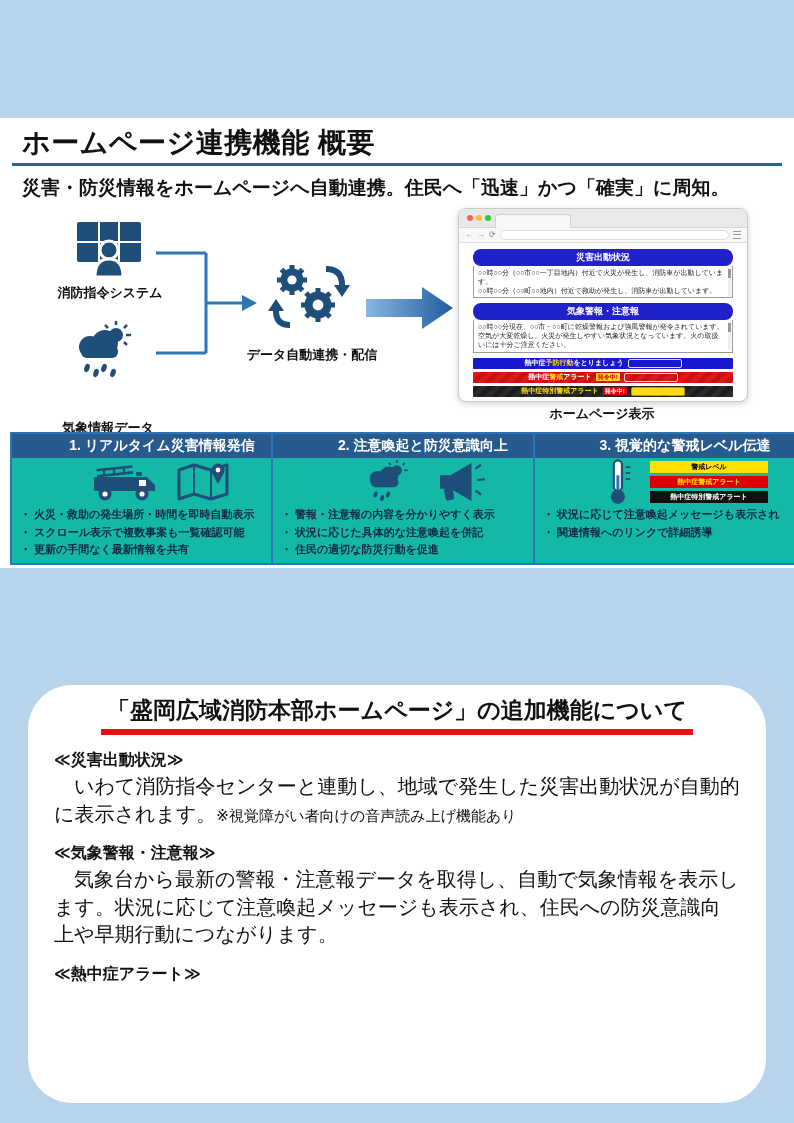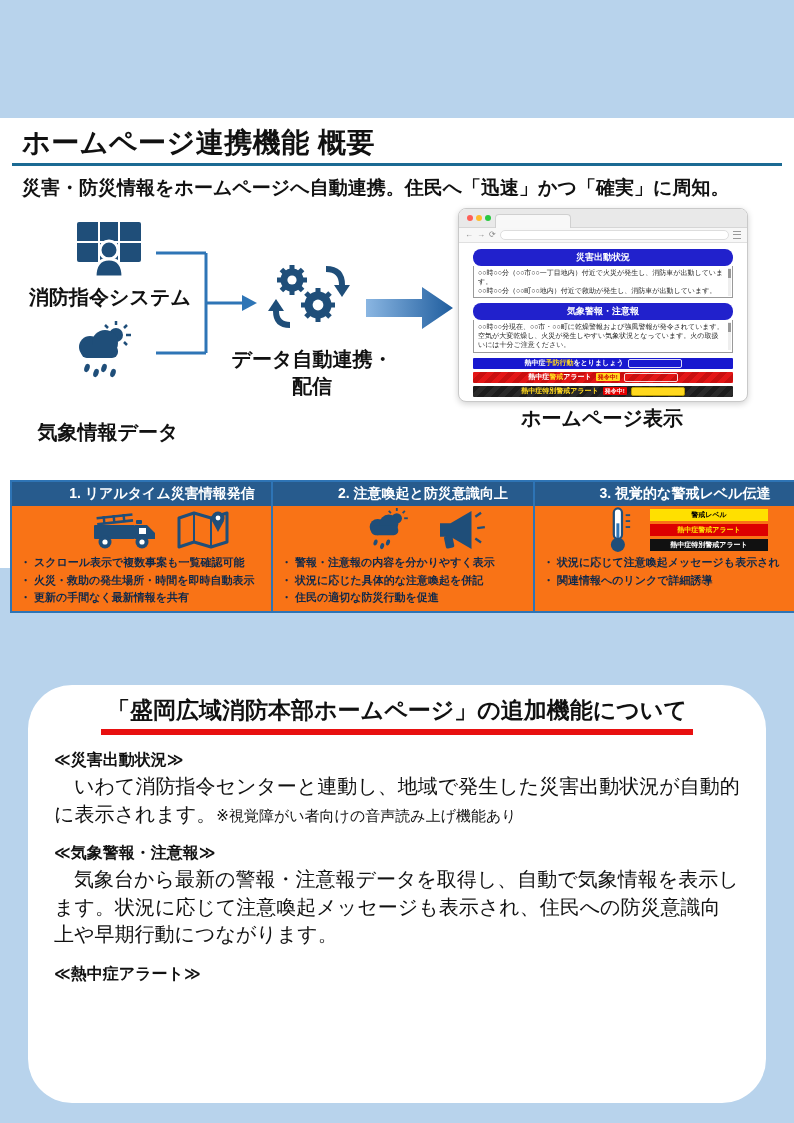--- a/index.html
+++ b/index.html
@@ -6,21 +6,21 @@
   body{background:#b8d3ec;font-family:"Liberation Sans","DejaVu Sans",sans-serif;}
   #page{position:relative;width:794px;height:1123px;margin:0 auto;background:#b8d3ec;overflow:hidden;}
 
   
   .white-top{position:absolute;left:0;top:118px;width:794px;height:450px;background:#ffffff;}
   .main-title{position:absolute;left:22px;top:6px;font-size:28px;font-weight:bold;color:#111;letter-spacing:.5px;}
   .title-rule{position:absolute;left:12px;top:45px;width:770px;height:3px;background:#1b6a93;}
   .subtitle{position:absolute;left:22px;top:57px;font-size:19px;font-weight:bold;color:#111;}
 
   
-  .dlabel{position:absolute;font-size:20px;font-weight:bold;color:#111;text-align:center;}
+  .dlabel{position:absolute;font-size:13px;font-weight:bold;color:#111;text-align:center;}
   .icon-abs{position:absolute;}
   .navy{fill:#1f4e79;}
   .conn{stroke:#2e75b6;stroke-width:3;fill:none;}
 
   
   .browser{position:absolute;left:458px;top:90px;width:288px;height:192px;background:#fff;border:1px solid #c9c9c9;border-radius:8px;box-shadow:0 2px 6px rgba(0,0,0,.18);overflow:hidden;}
   .chrome-top{height:18px;background:#e9e9e9;position:relative;border-bottom:1px solid #d6d6d6;}
   .dot{position:absolute;top:6px;width:6px;height:6px;border-radius:50%;}
   .tab{position:absolute;left:36px;top:5px;width:74px;height:13px;background:#f8f8f8;border:1px solid #d0d0d0;border-bottom:none;border-radius:4px 4px 0 0;}
   .urlrow{height:14px;background:#f7f7f7;border-bottom:1px solid #e0e0e0;display:flex;align-items:center;padding:0 6px;gap:4px;}
@@ -40,21 +40,21 @@
   .b-red{background:repeating-linear-gradient(135deg,#e31616 0 5px,#c90f0f 5px 10px);color:#fff;}
   .b-black{background:repeating-linear-gradient(135deg,#1d1d1d 0 5px,#2a2a2a 5px 10px);color:#ffd81e;}
   .yellow-em{color:#ffd81e;}
   .mini-badge{font-size:6px;padding:0 2px;border-radius:1px;line-height:1.4;}
   .badge-y{background:#ffd81e;color:#c00;}
   .badge-r{background:#e60000;color:#fff;}
   .mini-btn{width:52px;height:7px;border:1px solid rgba(255,255,255,.85);border-radius:2px;}
   .mini-btn.yellow{background:#ffd81e;border:1px solid #b99d00;}
 
   
-  .fbox{position:absolute;top:314px;width:304px;height:133px;background:#f97316;border:2px solid #2e74b5;box-sizing:border-box;margin-top:48px;}
+  .fbox{position:absolute;top:314px;width:304px;height:133px;background:#14b8a6;border:2px solid #2e74b5;box-sizing:border-box;}
   .fbox-h{background:#275b8d;color:#fff;font-size:14px;font-weight:bold;text-align:center;padding:3px 0;}
   .fbox-icons{height:48px;display:flex;align-items:center;justify-content:center;gap:20px;}
   .fbox ul{margin:0;padding:0 4px 0 8px;list-style:none;}
   .fbox li{font-size:11px;font-weight:bold;color:#10294a;line-height:1.6;white-space:nowrap;}
   .fbox li::before{content:"・ ";}
   .level-stack{display:flex;flex-direction:column;gap:3px;}
   .level-bar{width:118px;height:12px;display:flex;align-items:center;justify-content:center;font-size:7px;font-weight:bold;}
 
   
   .details{position:absolute;left:28px;top:685px;width:738px;height:418px;background:#fff;border-radius:44px;box-sizing:border-box;padding:10px 26px 0 26px;}
@@ -229,22 +229,22 @@
         <svg width="54" height="42" viewBox="0 0 54 42">
           <path d="M2 9 L17 4 L34 9 L50 4 L50 33 L34 38 L17 33 L2 38 Z" fill="none" stroke="#1f4e79" stroke-width="3" stroke-linejoin="round"></path>
           <line x1="17" y1="4" x2="17" y2="33" stroke="#1f4e79" stroke-width="2"></line>
           <line x1="34" y1="9" x2="34" y2="38" stroke="#1f4e79" stroke-width="2"></line>
           <circle class="navy" cx="41" cy="9" r="6.5"></circle>
           <path class="navy" d="M34.8 11.5 L47.2 11.5 L41 23 Z"></path>
           <circle cx="41" cy="9" r="2.4" fill="#fff"></circle>
         </svg>
       </div>
       <ul>
+        <li>火災・救助の発生場所・時間を即時自動表示</li>
         <li>スクロール表示で複数事案も一覧確認可能</li>
-        <li>火災・救助の発生場所・時間を即時自動表示</li>
         <li>更新の手間なく最新情報を共有</li>
       </ul>
     </div>
 
     <div class="fbox" style="left:271px;">
       <div class="fbox-h">2. 注意喚起と防災意識向上</div>
       <div class="fbox-icons">
         <svg width="56" height="44" viewBox="0 0 68 60">
           <g stroke="#1f4e79" stroke-width="2.5">
             <line x1="46" y1="0" x2="46" y2="4"></line>

